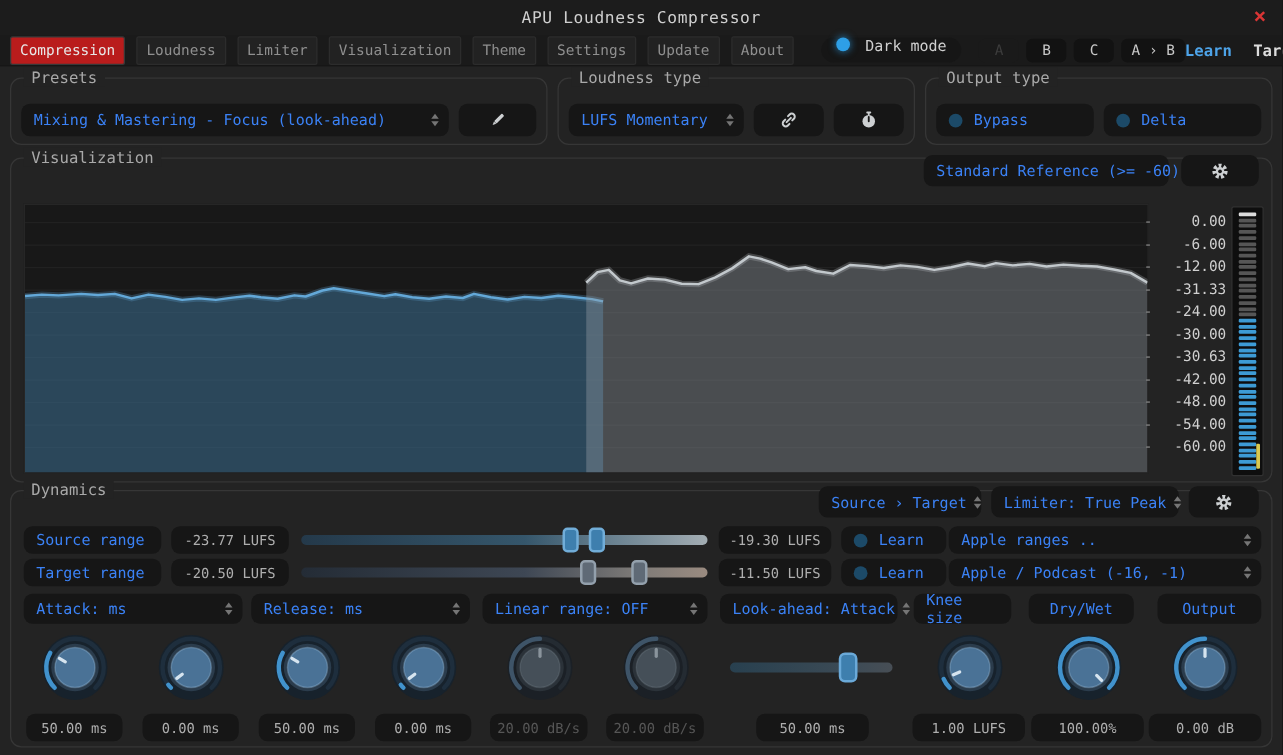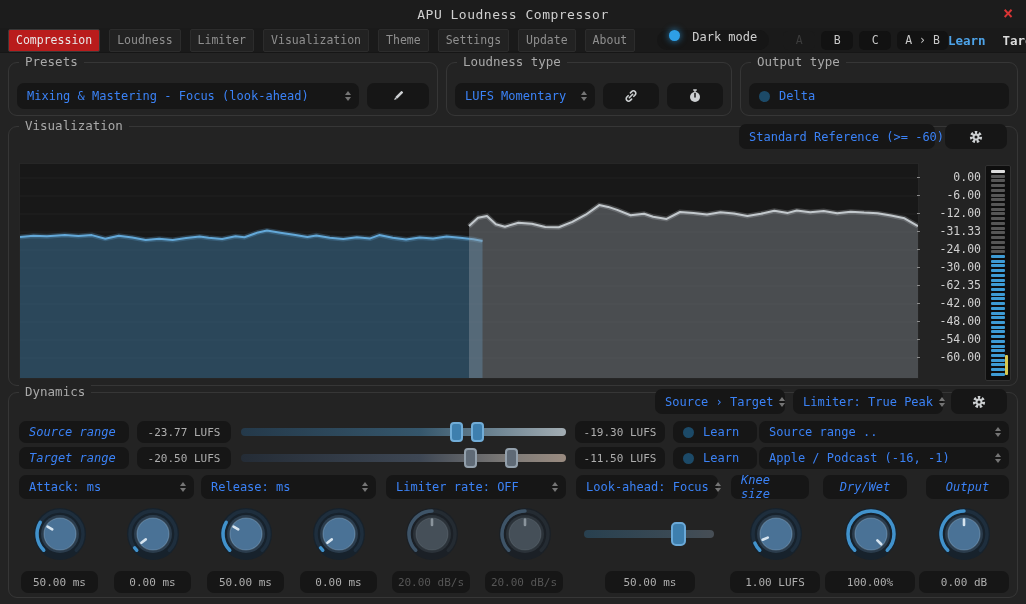--- a/index.html
+++ b/index.html
@@ -27,21 +27,21 @@
   .views{margin-left:auto;display:flex;gap:17px;padding-right:10px;font-size:12.5px;font-weight:bold;}
   .view{color:#dcdcdc;} .view.active{color:#4da3e8;}
   
   .group{position:absolute;border:1px solid #363636;border-radius:9px;box-sizing:border-box;}
   .legend{position:absolute;top:-9px;left:10px;background:#232323;padding:0 6px;font-size:12.5px;
           color:#a9a9a9;white-space:nowrap;}
   
   .select,.labelbox,.toggle,.valuebox,.iconbtn{background:#161616;border-radius:7px;height:26px;
           box-sizing:border-box;display:flex;align-items:center;font-size:12px;color:#3b82f6;}
   .select{padding:0 8px 0 10px;justify-content:space-between;gap:6px;white-space:nowrap;}
-  .labelbox{padding:0 10px;font-style:italic;}
+  .labelbox{padding:0 10px;}
   .valuebox{justify-content:center;font-size:11px;color:#aeaeae;}
   .valuebox.dim{color:#565656;}
   .toggle{padding:0 10px;gap:9px;}
   .iconbtn{justify-content:center;}
   .arrows{display:flex;flex-direction:column;gap:2px;align-items:center;flex:0 0 auto;}
   .au{width:0;height:0;border-left:3px solid transparent;border-right:3px solid transparent;border-bottom:4px solid #757575;}
   .ad{width:0;height:0;border-left:3px solid transparent;border-right:3px solid transparent;border-top:4px solid #757575;}
   .grow{position:absolute;left:8px;right:8px;top:20px;display:flex;gap:8px;}
   
   #graph{position:absolute;left:10px;top:36px;width:898px;height:214px;background:#181818;
@@ -156,20 +156,24 @@
         </svg>
       </div>
     </div>
   </div>
 
   <div class="group" style="left:740px;top:62px;width:278px;height:54px;">
     <div class="legend">Output type</div>
     <div class="grow" id="output-toggles">
         <div class="toggle" style="flex: 1 1 0%;">
           <span class="dot"></span>
+          <span>Bypass</span>
+        </div>
+        <div class="toggle" style="flex: 1 1 0%;">
+          <span class="dot"></span>
           <span>Delta</span>
         </div>
       </div>
   </div>
 
   <div class="group" id="g-vis" style="left:8px;top:126px;width:1010px;height:260px;">
     <div class="legend">Visualization</div>
     <div class="vis-controls">
       <div class="select" style="width:196px;height:25px;">
         <span>Standard Reference (&gt;= -60)</span>
@@ -274,21 +278,21 @@
       <div class="axisrow" style="top: 114px;">
         <span class="tick">-</span>
         <span class="num">-24.00</span>
       </div>
       <div class="axisrow" style="top: 132px;">
         <span class="tick">-</span>
         <span class="num">-30.00</span>
       </div>
       <div class="axisrow" style="top: 150px;">
         <span class="tick">-</span>
-        <span class="num">-62.35</span>
+        <span class="num">-30.63</span>
       </div>
       <div class="axisrow" style="top: 168px;">
         <span class="tick">-</span>
         <span class="num">-42.00</span>
       </div>
       <div class="axisrow" style="top: 186px;">
         <span class="tick">-</span>
         <span class="num">-48.00</span>
       </div>
       <div class="axisrow" style="top: 204px;">
@@ -333,21 +337,21 @@
           <div class="rslider blue" style="height: 8px; left: 232px; width: 325px;">
             <div class="rhandle blue" style="left: 208.5px;"></div>
             <div class="rhandle blue" style="left: 229.625px;"></div>
           </div>
           <div class="valuebox" style="height: 22px; left: 566px; width: 90px;">-19.30 LUFS</div>
           <div class="toggle" style="height: 22px; left: 664px; width: 84px;">
             <span class="dot"></span>
             <span>Learn</span>
           </div>
           <div class="select" style="height: 22px; left: 750px; width: 250px;">
-            <span>Source range ..</span>
+            <span>Apple ranges ..</span>
             <span class="arrows">
               <i class="au"></i>
               <i class="ad"></i>
             </span>
           </div>
         </div>
         <div class="drow" style="top: 54px;">
           <div class="labelbox" style="height: 22px; left: 10px; width: 110px;">Target range</div>
           <div class="valuebox" style="height: 22px; left: 128px; width: 94px;">-20.50 LUFS</div>
           <div class="rslider gray" style="height: 8px; left: 232px; width: 325px;">
@@ -377,28 +381,28 @@
           </span>
         </div>
         <div class="select" style="position: absolute; left: 192px; width: 175px; top: 82px; height: 24px;">
           <span>Release: ms</span>
           <span class="arrows">
             <i class="au"></i>
             <i class="ad"></i>
           </span>
         </div>
         <div class="select" style="position: absolute; left: 377px; width: 180px; top: 82px; height: 24px;">
-          <span>Limiter rate: OFF</span>
+          <span>Linear range: OFF</span>
           <span class="arrows">
             <i class="au"></i>
             <i class="ad"></i>
           </span>
         </div>
         <div class="select" style="position: absolute; left: 567px; width: 142px; top: 82px; height: 24px;">
-          <span>Look-ahead: Focus</span>
+          <span>Look-ahead: Attack</span>
           <span class="arrows">
             <i class="au"></i>
             <i class="ad"></i>
           </span>
         </div>
         <div class="labelbox" style="position: absolute; left: 722px; width: 78px; top: 82px; height: 24px; justify-content: center;">
           <span>Knee size</span>
         </div>
         <div class="labelbox" style="position: absolute; left: 814px; width: 84px; top: 82px; height: 24px; justify-content: center;">
           <span>Dry/Wet</span>

